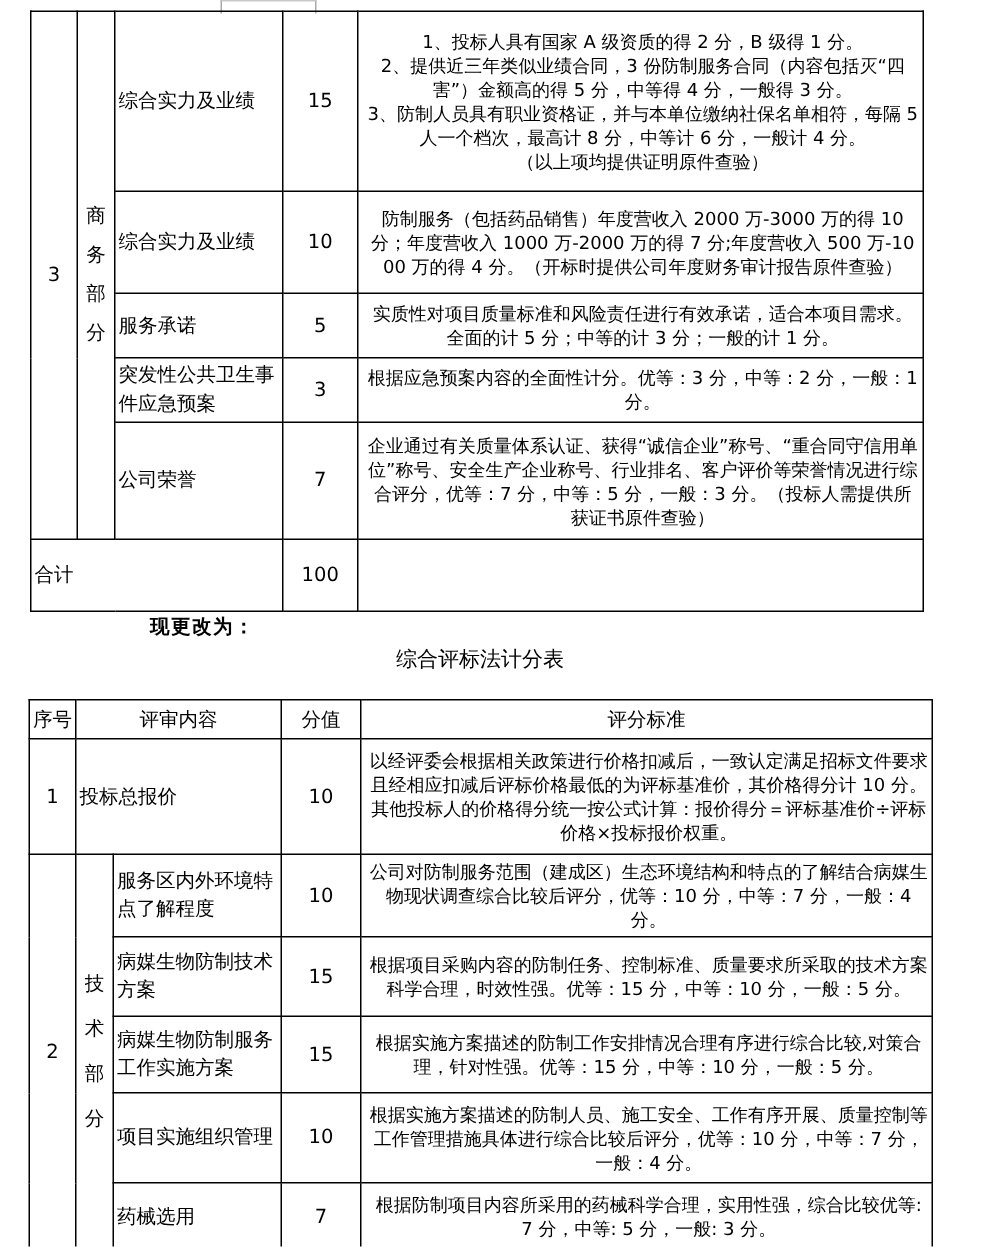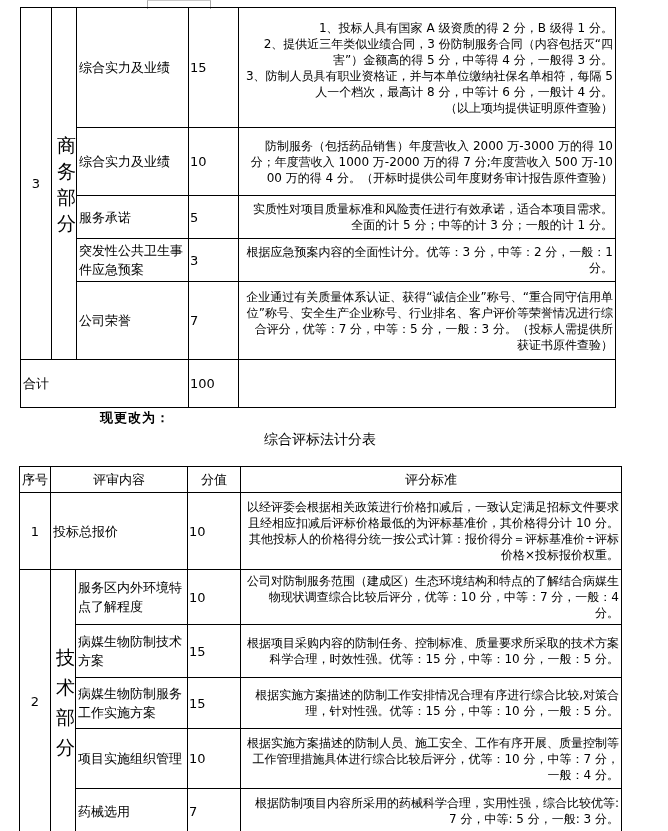--- a/index.html
+++ b/index.html
@@ -11,25 +11,25 @@
   .notch{position:absolute;left:147px;top:0;width:62px;height:8px;
          border-left:1px solid #a9a9a9;border-right:1px solid #a9a9a9;border-top:1px solid #c8c8c8;}
 
   table{border-collapse:collapse;table-layout:fixed;}
   td{border:1px solid #000;vertical-align:middle;overflow:hidden;}
 
   .t1{position:absolute;left:20px;top:7px;width:595px;}
   .t2{position:absolute;left:19px;top:466px;width:602px;}
 
   .c-no{text-align:center;font-size:13px;}
-  .c-sec{font-size:19px;line-height:26px;word-break:break-all;padding:0 5px;}
+  .c-sec{text-align:center;font-size:13px;line-height:26px;word-break:break-all;padding:0 5px;}
   .t2 .c-sec{line-height:30px;}
   .c-name{text-align:left;font-size:13px;line-height:19px;padding:2px;word-break:break-all;}
-  .c-score{text-align:left;font-size:13px;}
-  .c-crit{font-size:12px;line-height:16px;padding:3px 2px 3px 5px;text-align:right;
+  .c-score{text-align:center;font-size:13px;}
+  .c-crit{font-size:12px;line-height:16px;padding:3px 2px 3px 5px;text-align:center;
           vertical-align:middle;white-space:pre-line;word-break:break-all;}
   .c-head{text-align:center;font-size:13px;}
 
   .note{position:absolute;left:100px;top:409px;font-size:13px;font-weight:bold;letter-spacing:1px;text-align:center;}
   .title{position:absolute;left:20px;top:431px;width:600px;text-align:center;font-size:14px;}
 </style>
 </head>
 <body>
 
 <div class="doc">

